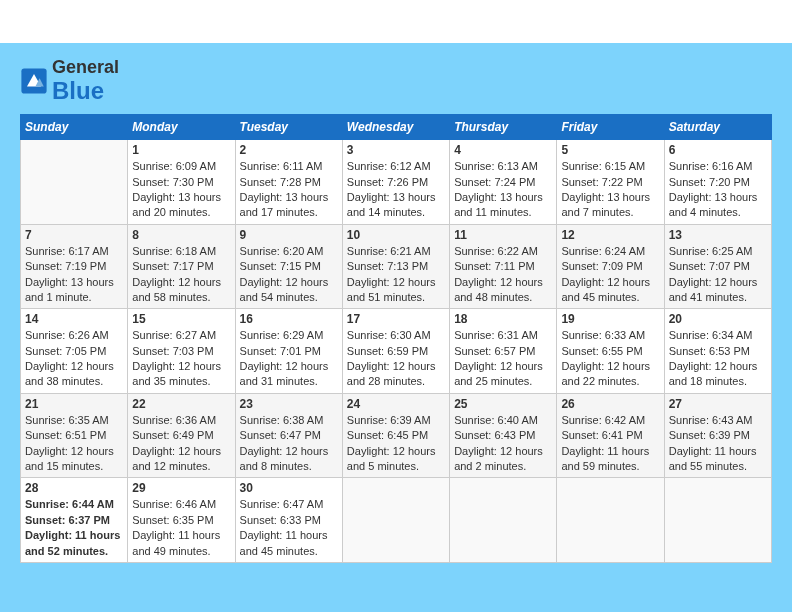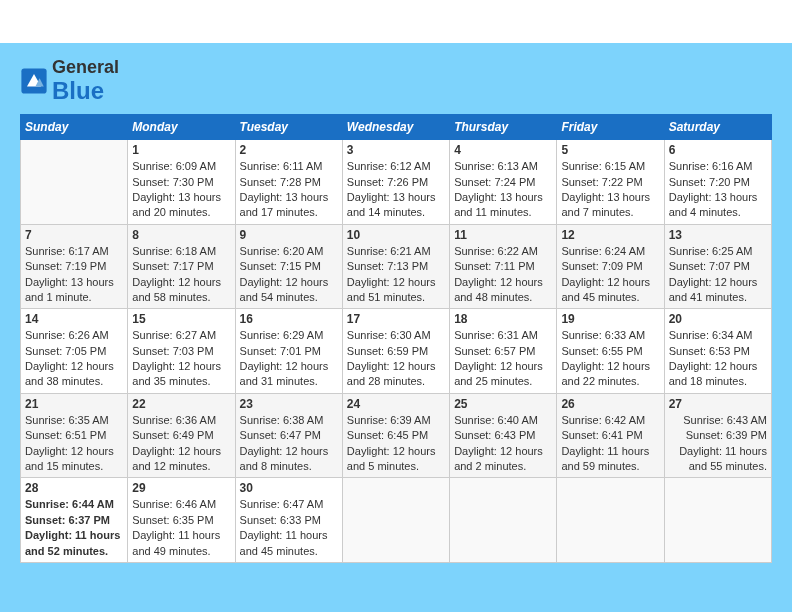--- a/index.html
+++ b/index.html
@@ -320,21 +320,21 @@
           </td>
           <td>
             <span class="day-number">26</span>
             <div class="day-info" style="white-space: pre-line;">Sunrise: 6:42 AM
 Sunset: 6:41 PM
 Daylight: 11 hours
 and 59 minutes.</div>
           </td>
           <td>
             <span class="day-number">27</span>
-            <div class="day-info" style="white-space: pre-line; text-align: right;">Sunrise: 6:43 AM
+            <div class="day-info" style="white-space: pre-line;">Sunrise: 6:43 AM
 Sunset: 6:39 PM
 Daylight: 11 hours
 and 55 minutes.</div>
           </td>
         </tr>
         <tr class="row-white">
           <td>
             <span class="day-number">28</span>
             <div class="day-info" style="white-space: pre-line; font-weight: bold;">Sunrise: 6:44 AM
 Sunset: 6:37 PM

